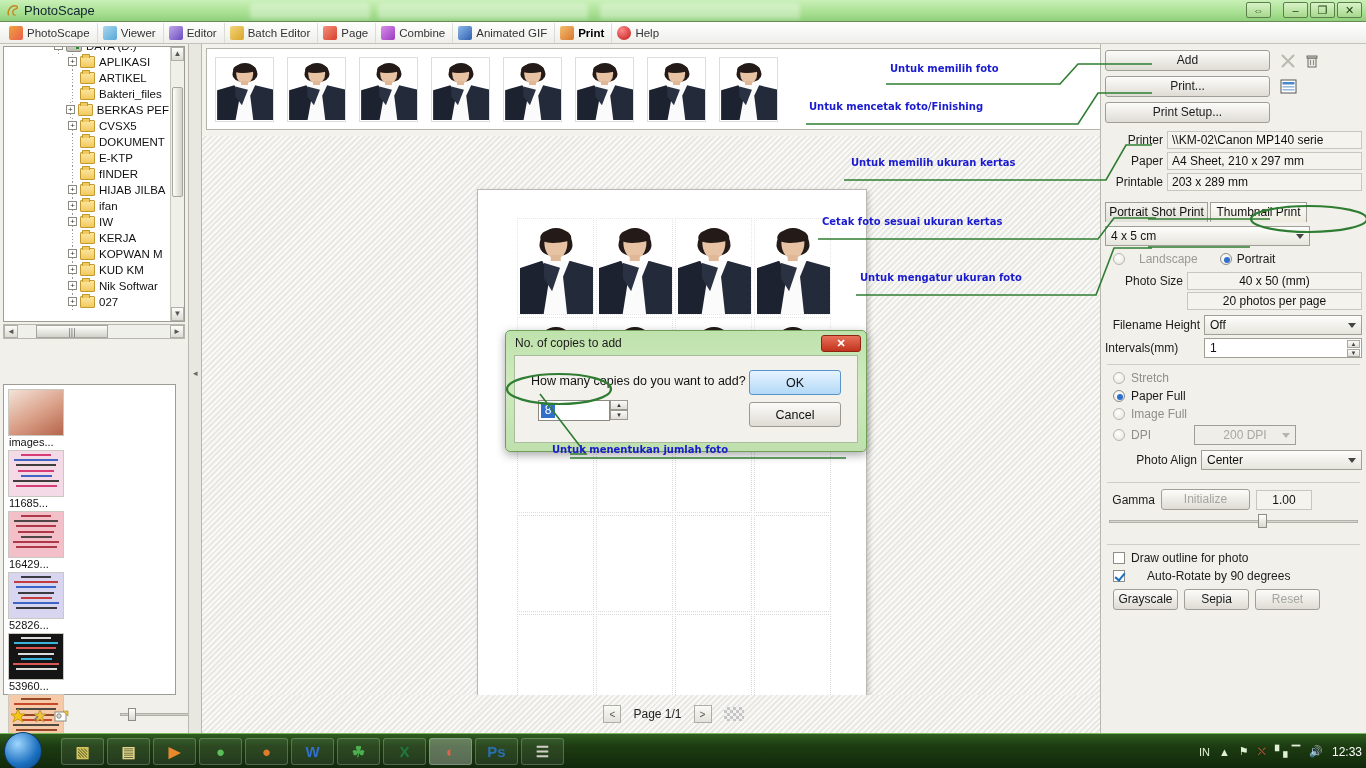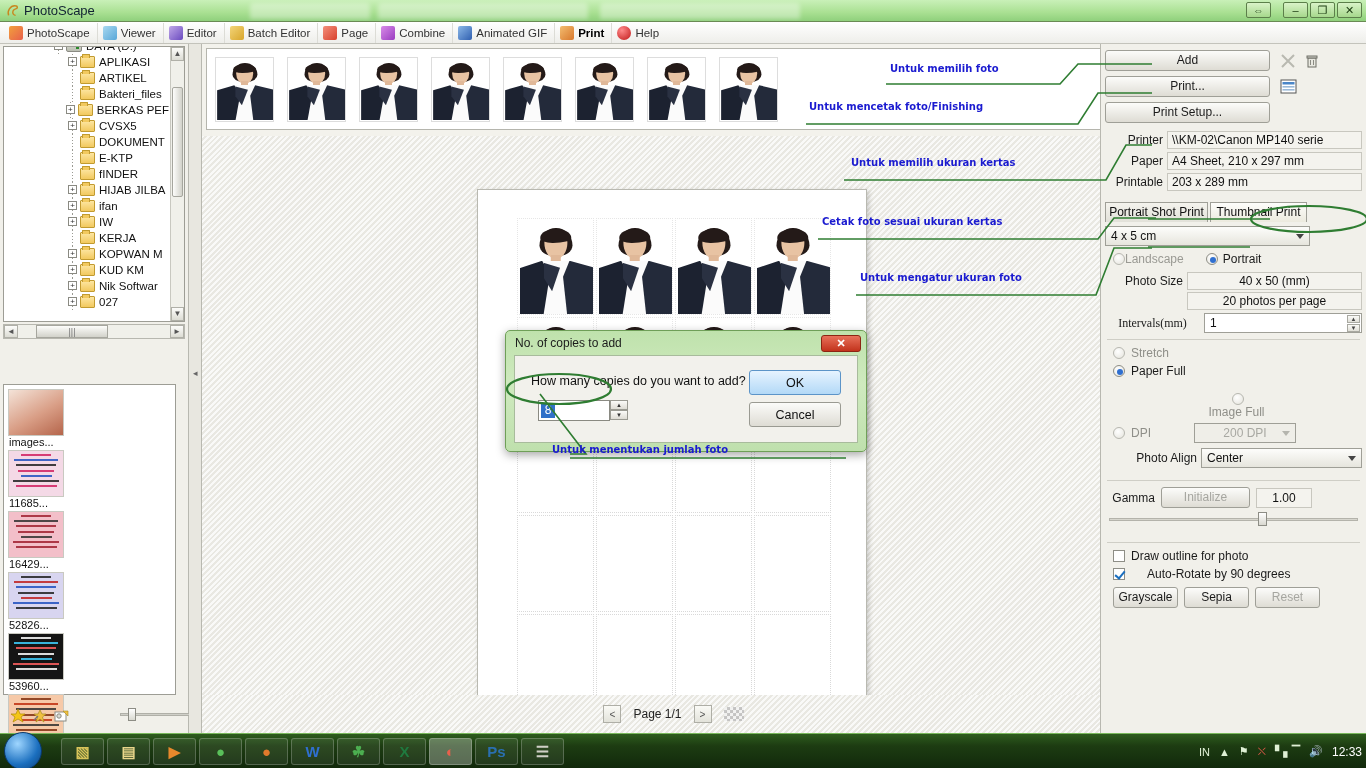--- a/index.html
+++ b/index.html
@@ -891,54 +891,61 @@
 
       <div class="rrow" style="margin-top:4px;">
         <div class="combo" style="width:205px;">
           <span>4 x 5 cm</span>
           <span class="arrow"></span>
         </div>
       </div>
 
       <div class="rrow" style="margin-top:6px;">
         <span class="radio dim" style="margin-left:8px;"></span>
-        <span class="lbl" style="margin-left:0;color:#9a9a94;">Landscape</span>
+        <span class="lbl" style="margin-left:14px;color:#9a9a94;">Landscape</span>
         <span class="radio on" style="margin-left:22px;"></span>
         <span class="lbl" style="margin-left:5px;">Portrait</span>
       </div>
 
       <div class="rrow" style="margin-top:6px;">
         <span class="lbl" style="width:78px;text-align:right;">Photo Size</span>
         <div class="fld" style="flex:1;margin-left:4px;text-align:center;padding-left:0;">40 x 50 (mm)</div>
       </div>
       <div class="rrow" style="margin-top:2px;">
         <span style="width:78px;"></span>
         <div class="fld" style="flex:1;margin-left:4px;text-align:center;padding-left:0;">20 photos per page</div>
       </div>
 
+      <div class="rrow" style="margin-top:5px;">
+        <span class="lbl" style="width:95px;text-align:right;">Filename Height</span>
+        <div class="combo" style="flex:1;margin-left:4px;">
+          <span>Off</span>
+          <span class="arrow"></span>
+        </div>
+      </div>
       <div class="rrow" style="margin-top:3px;">
-        <span class="lbl" style="width:95px;text-align:center;font-family:Liberation Serif, serif;">Intervals(mm)</span>
+        <span class="lbl" style="width:95px;text-align:left;">Intervals(mm)</span>
         <div class="spin" style="flex:1;margin-left:4px;">
           <span>1</span>
           <span class="up">▲</span>
           <span class="dn">▼</span>
         </div>
       </div>
 
       <div class="hr"></div>
 
       <div class="rrow" style="margin-top:3px;">
         <span class="radio dim" style="margin-left:8px;"></span>
         <span class="lbl" style="margin-left:6px;color:#8f8f89;">Stretch</span>
       </div>
       <div class="rrow" style="margin-top:4px;">
         <span class="radio on" style="margin-left:8px;"></span>
         <span class="lbl" style="margin-left:6px;">Paper Full</span>
       </div>
-      <div class="rrow" style="margin-top:15px;flex-direction:column;">
+      <div class="rrow" style="margin-top:4px;">
         <span class="radio dim" style="margin-left:8px;"></span>
         <span class="lbl" style="margin-left:6px;color:#8f8f89;">Image Full</span>
       </div>
       <div class="rrow" style="margin-top:4px;">
         <span class="radio dim" style="margin-left:8px;"></span>
         <span class="lbl" style="margin-left:6px;color:#8f8f89;">DPI</span>
         <div class="combo disabled" style="width:102px;margin-left:43px;justify-content:center;padding-left:0;">
           <span>200 DPI</span>
           <span class="arrow"></span>
         </div>

